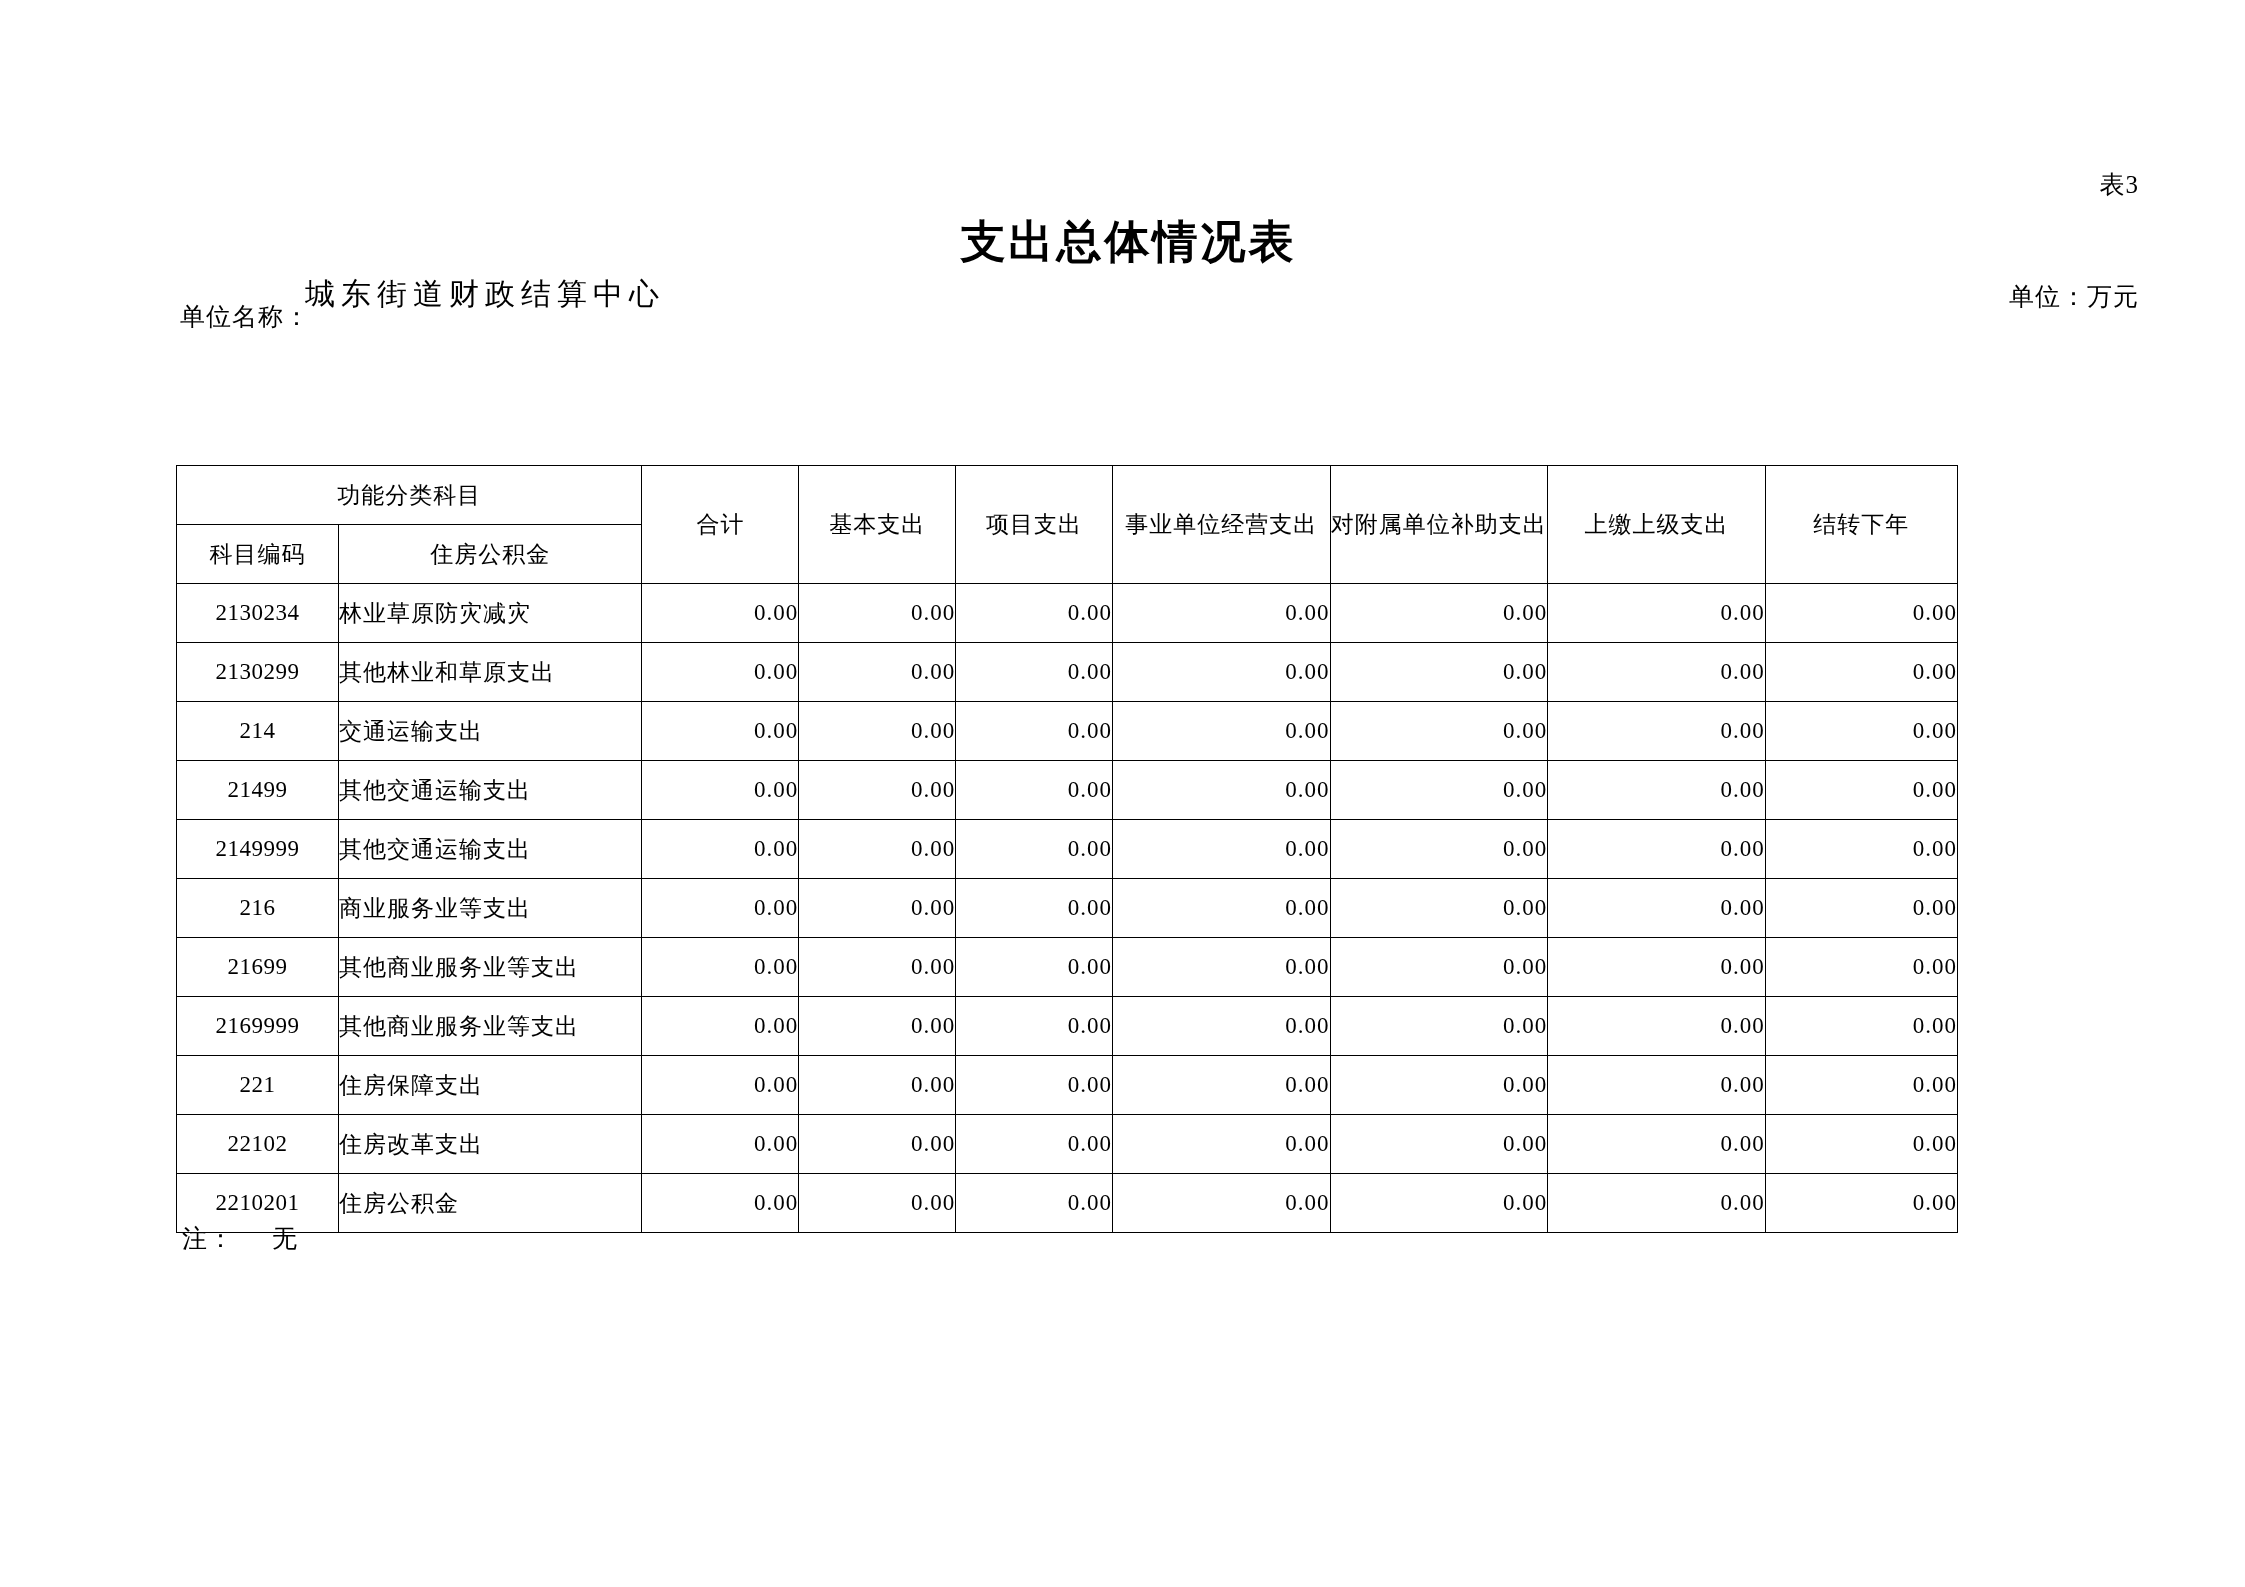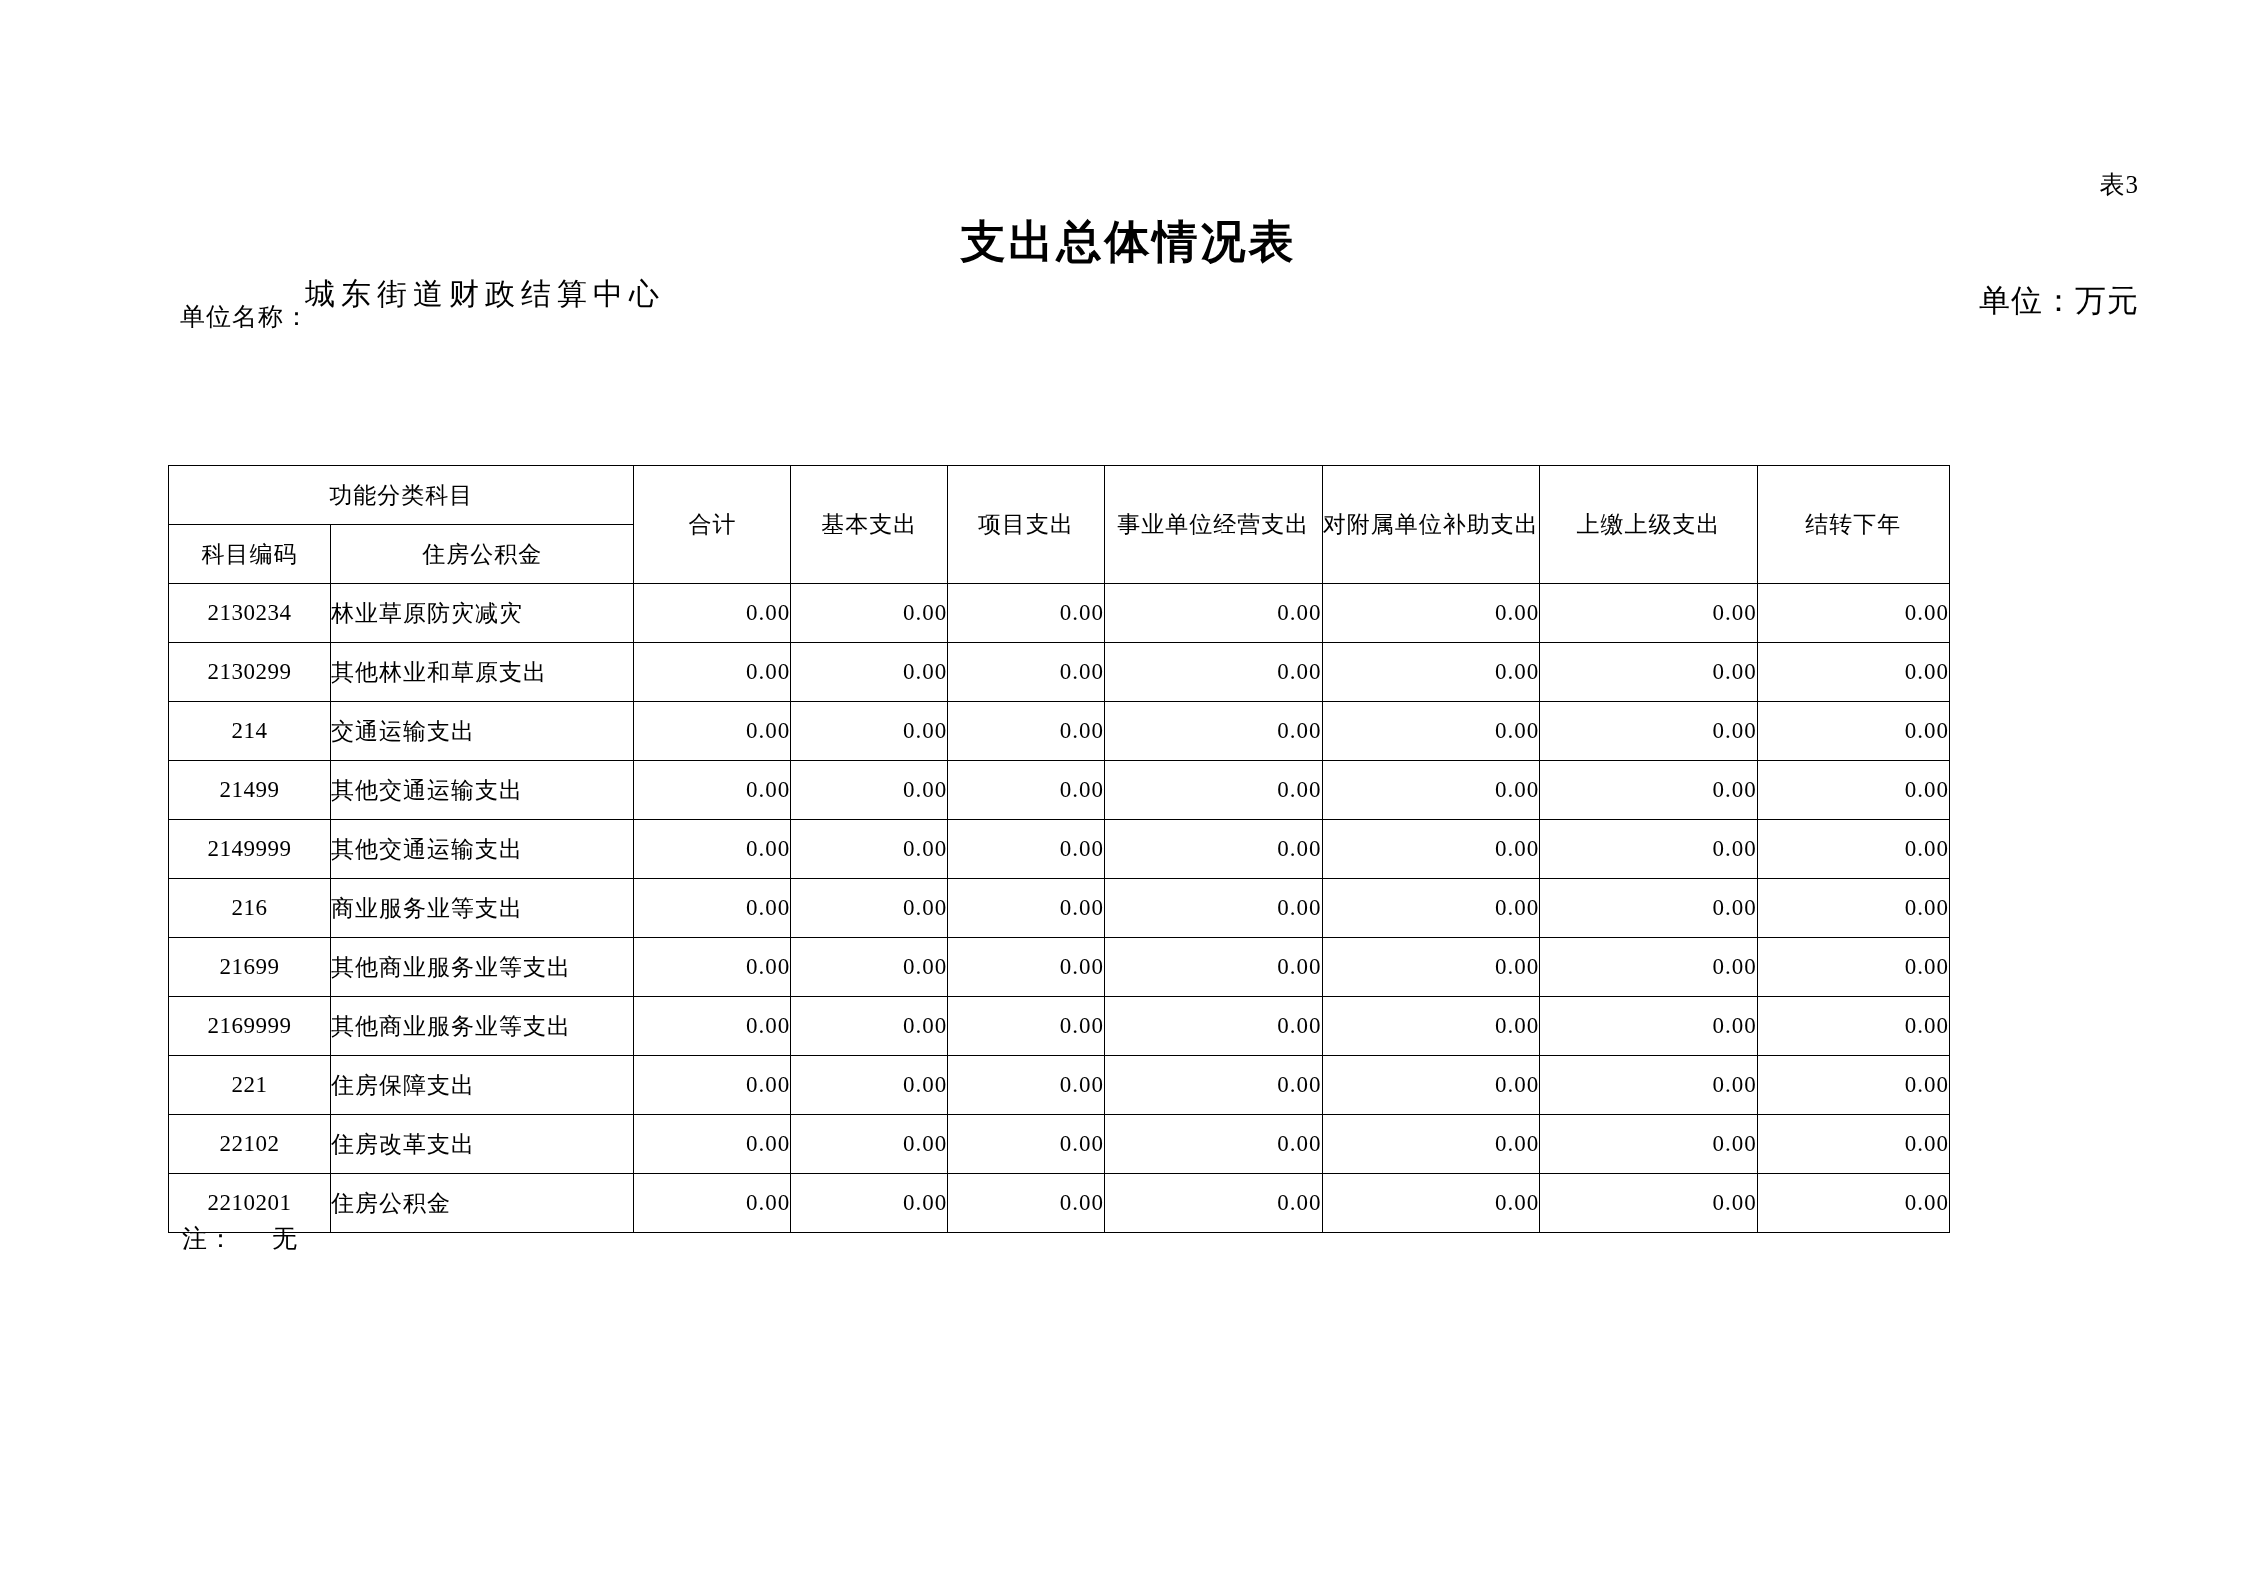--- a/index.html
+++ b/index.html
@@ -60,26 +60,26 @@
     left: 125px;
     top: -2px;
     font-size: 30px;
     letter-spacing: 6px;
     font-family: "Liberation Serif", "DejaVu Serif", serif;
   }
   .unit-measure {
     position: absolute;
     right: 0;
     top: 4px;
-    font-size: 31px;
+    font-size: 25px;
     letter-spacing: 1px;
   }
   table.main {
     position: absolute;
-    left: 168px;
+    left: 176px;
     top: 465px;
     border-collapse: collapse;
     table-layout: fixed;
     width: 1782px;
     border-radius: 19px;
   }
   table.main th, table.main td {
     border: 1px solid #000000;
     font-size: 23px;
     font-weight: normal;

